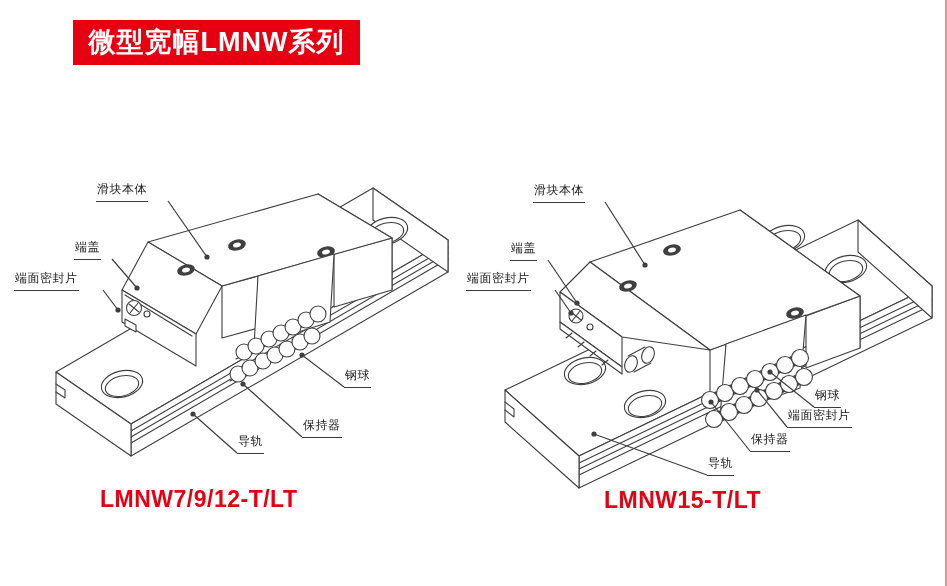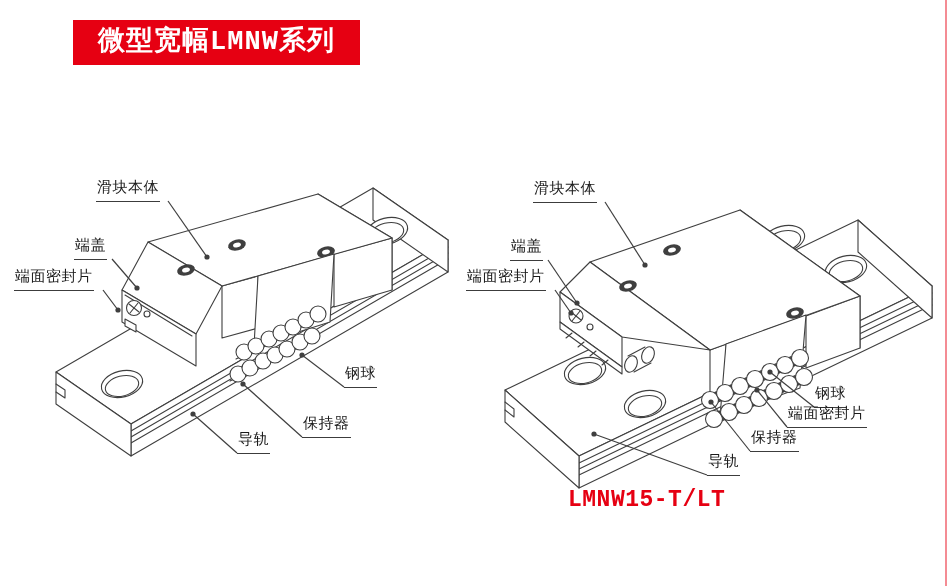--- a/index.html
+++ b/index.html
@@ -1,26 +1,26 @@
 <!DOCTYPE html>
 <html><head>
 <meta charset="utf-8">
 <style>
   html,body { margin:0; padding:0; background:#ffffff; }
   .stage {
     position:relative; width:947px; height:586px; background:#ffffff;
-    overflow:hidden; font-family:Liberation Mono, monospace;
+    overflow:hidden; font-family:Liberation Sans, sans-serif;
   }
   .title-banner {
     position:absolute; left:73px; top:20px; width:287px; height:45px;
     background:#e60012; color:#ffffff; font-size:27px; font-weight:bold;
     line-height:45px; text-align:center; letter-spacing:1px;
   }
   .part-label {
-    position:absolute; font-size:15px; line-height:20px; color:#1b1b1b;
+    position:absolute; font-size:12px; line-height:20px; color:#1b1b1b;
     border-bottom:1.5px solid #3c3c3c; padding:0 1px 2px 1px;
     white-space:nowrap; letter-spacing:0.5px;
   }
   .fig-caption {
     position:absolute; font-size:23px; font-weight:bold; color:#e60012;
     white-space:nowrap; letter-spacing:0.5px;
   }
   .edge-line {
     position:absolute; right:0; top:0; width:2px; height:586px;
     background:rgba(230,0,18,0.45);
@@ -208,16 +208,17 @@
   <div class="part-label" style="left:237px; top:431px;">导轨</div>
 
   <div class="part-label" style="left:533px; top:180px;">滑块本体</div>
   <div class="part-label" style="left:510px; top:238px;">端盖</div>
   <div class="part-label" style="left:466px; top:268px;">端面密封片</div>
   <div class="part-label" style="left:814px; top:385px;">钢球</div>
   <div class="part-label" style="left:787px; top:405px;">端面密封片</div>
   <div class="part-label" style="left:750px; top:429px;">保持器</div>
   <div class="part-label" style="left:707px; top:453px;">导轨</div>
 
-  <div class="fig-caption" style="left:568px; top:487px;">LMNW15-T/LT</div>
+  <div class="fig-caption" style="left:100px; top:486px;">LMNW7/9/12-T/LT</div>
+  <div class="fig-caption" style="left:604px; top:487px;">LMNW15-T/LT</div>
 
   <div class="edge-line"></div>
 </div>
 
 </body></html>

